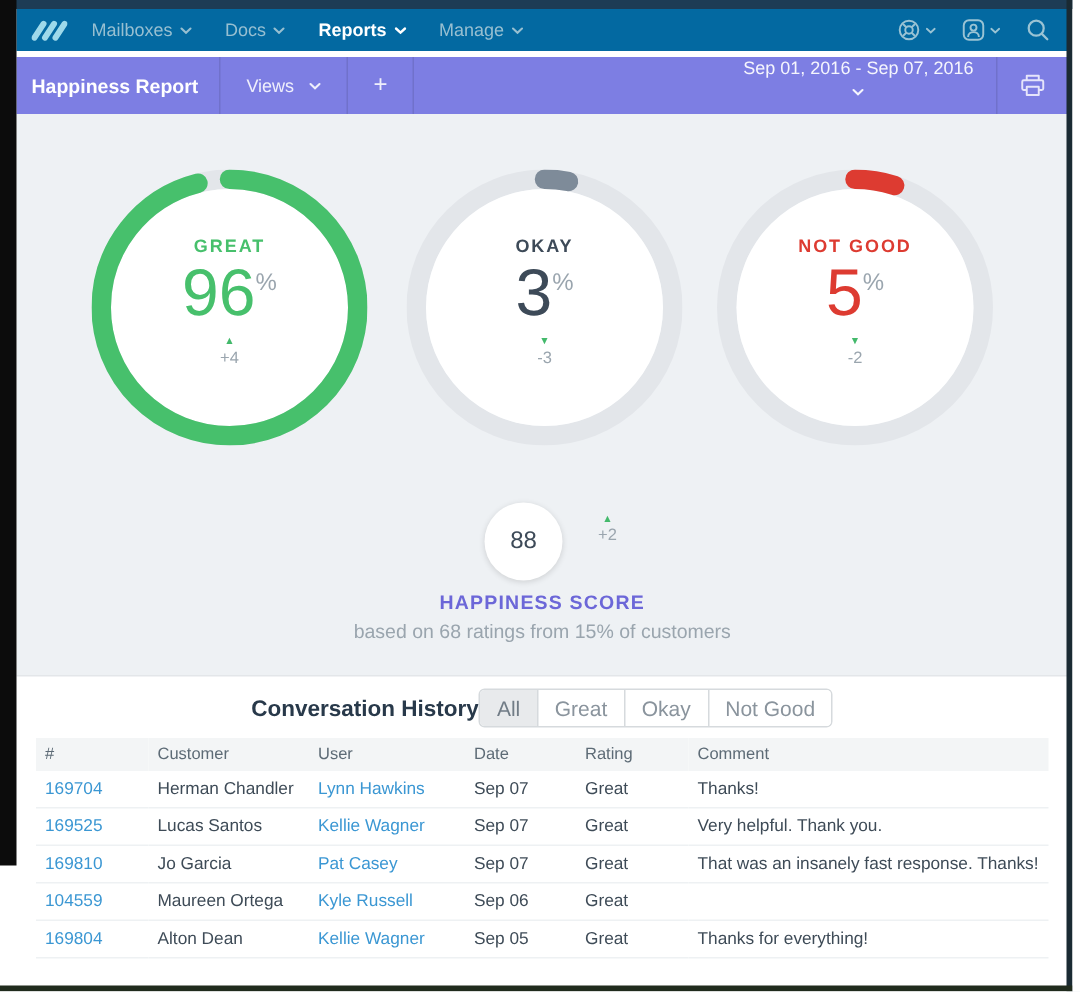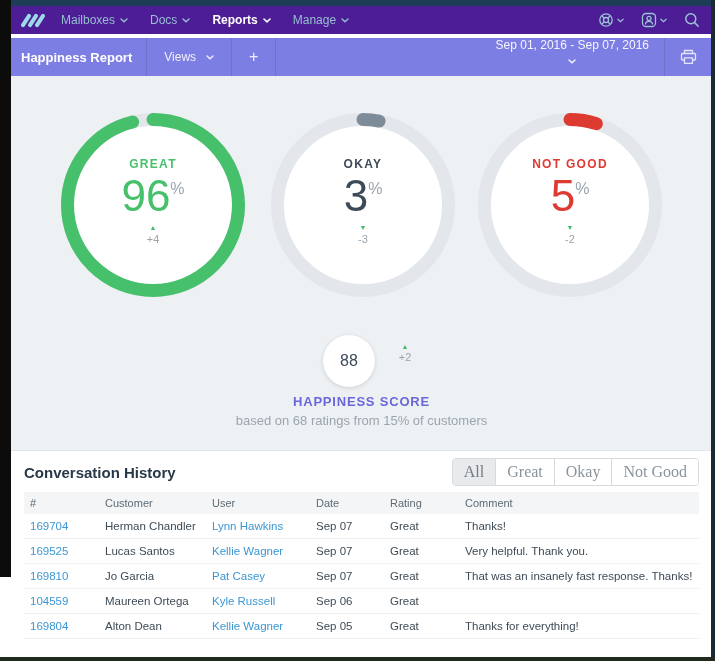--- a/index.html
+++ b/index.html
@@ -6,21 +6,21 @@
   .screen{position:relative;width:720px;height:661px;background:#ffffff;overflow:hidden;
           font-family:"Liberation Sans","DejaVu Sans",sans-serif;}
   
   .top-strip{position:absolute;left:0;top:0;width:720px;height:6px;background:#1d3c55;z-index:6;}
   .left-strip{position:absolute;left:0;top:0;width:11px;height:577px;background:#0c0c0c;z-index:7;}
   .right-line{position:absolute;left:711px;top:0;width:4px;height:661px;background:#1a2a33;z-index:7;}
   .right-white{position:absolute;left:715px;top:0;width:5px;height:661px;background:#ffffff;z-index:8;}
   .bottom-strip{position:absolute;left:0;top:657px;width:715px;height:4px;background:#202b1d;z-index:7;}
 
   
-  .navbar{position:absolute;left:11px;top:6px;width:701px;height:28px;background:#4c1d95;
+  .navbar{position:absolute;left:11px;top:6px;width:701px;height:28px;background:#0369a1;
           display:flex;padding:0 12px 0 10px;box-sizing:border-box;}
   .logo{margin-right:16px;display:flex;align-items:center;}
   .nav-menu{display:flex;gap:22px;align-items:center;}
   .nav-item{display:flex;align-items:center;gap:5px;font-size:12px;color:#97bfd1;cursor:pointer;}
   .nav-item.active{color:#ffffff;font-weight:700;}
   .nav-right{margin-left:auto;display:flex;align-items:center;gap:17px;color:#9ac3d4;}
   .nav-icon-btn{display:flex;align-items:center;gap:3px;cursor:pointer;}
 
   
   .toolbar{position:absolute;left:11px;top:38px;width:701px;height:38px;background:#7d7ee3;
@@ -57,25 +57,25 @@
   .score-delta{position:absolute;left:379px;top:267px;width:30px;text-align:center;}
   .score-delta .g-arrow{margin-top:0;display:block;}
   .score-delta .g-delta{margin-top:1px;display:block;}
   .score-label{position:absolute;left:0;top:318px;width:100%;text-align:center;color:#6c67d8;
                font-size:13px;font-weight:700;letter-spacing:0.8px;}
   .score-sub{position:absolute;left:0;top:337px;width:100%;text-align:center;color:#9aa5ae;font-size:13px;}
 
   
   .history{position:absolute;left:11px;top:450px;width:701px;height:207px;background:#ffffff;
            border-top:1px solid #e3e6e9;box-sizing:border-box;padding:0 13px;}
-  .history-header{display:flex;align-items:center;justify-content:space-between;height:36px;margin-top:3px;}
+  .history-header{display:flex;align-items:center;justify-content:center;height:36px;margin-top:3px;}
   .history-title{font-size:15px;font-weight:700;color:#28394a;}
   .filter-group{display:flex;border:1px solid #d6dadd;border-radius:4px;overflow:hidden;}
-  .filter-btn{padding:4px 11px;font-size:16px;color:#8a949d;background:#ffffff;
-              border-left:1px solid #d6dadd;cursor:pointer;font-family:Liberation Serif, serif;}
+  .filter-btn{padding:4px 11px;font-size:14px;color:#8a949d;background:#ffffff;
+              border-left:1px solid #d6dadd;cursor:pointer;}
   .filter-btn:first-child{border-left:none;}
   .filter-btn.active{background:#e8eaec;color:#717c86;}
   table.conv{width:100%;border-collapse:collapse;table-layout:fixed;margin-top:2px;}
   table.conv th{background:#f3f5f6;font-weight:400;color:#5d6b76;font-size:11px;text-align:left;
                 height:22px;padding:0 0 0 6px;}
   table.conv td{font-size:11.5px;color:#3e4b57;height:24px;padding:0 0 0 6px;
                 border-bottom:1px solid #eef1f3;white-space:nowrap;overflow:hidden;}
   a.link{color:#3b97d3;text-decoration:none;cursor:pointer;}
   .icon{display:inline-flex;}
 </style>

